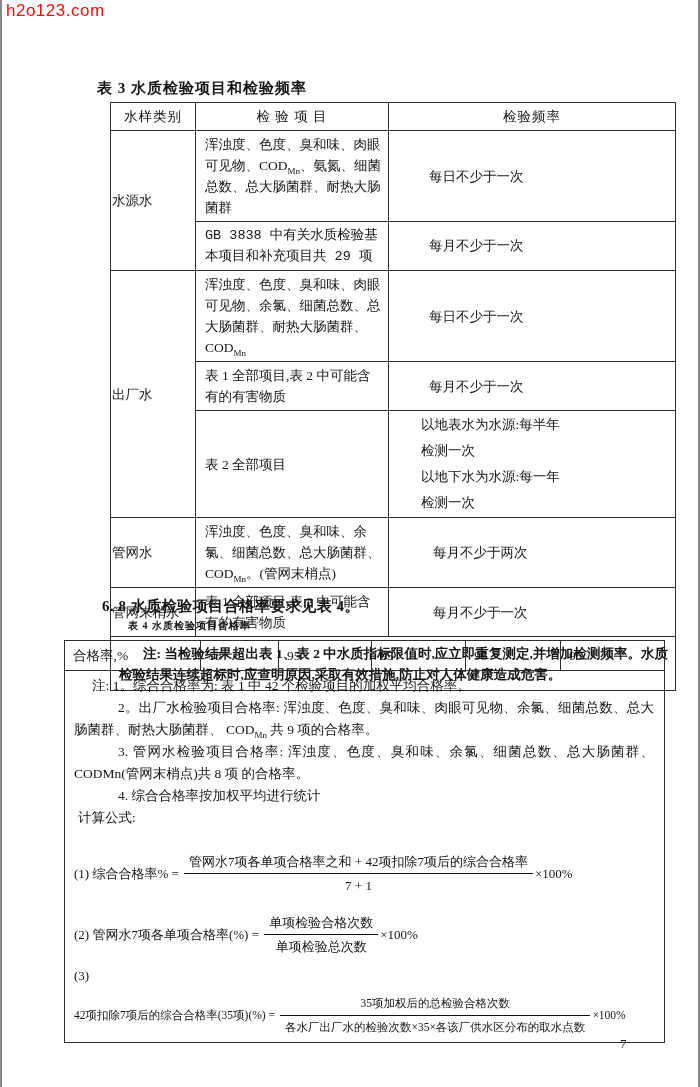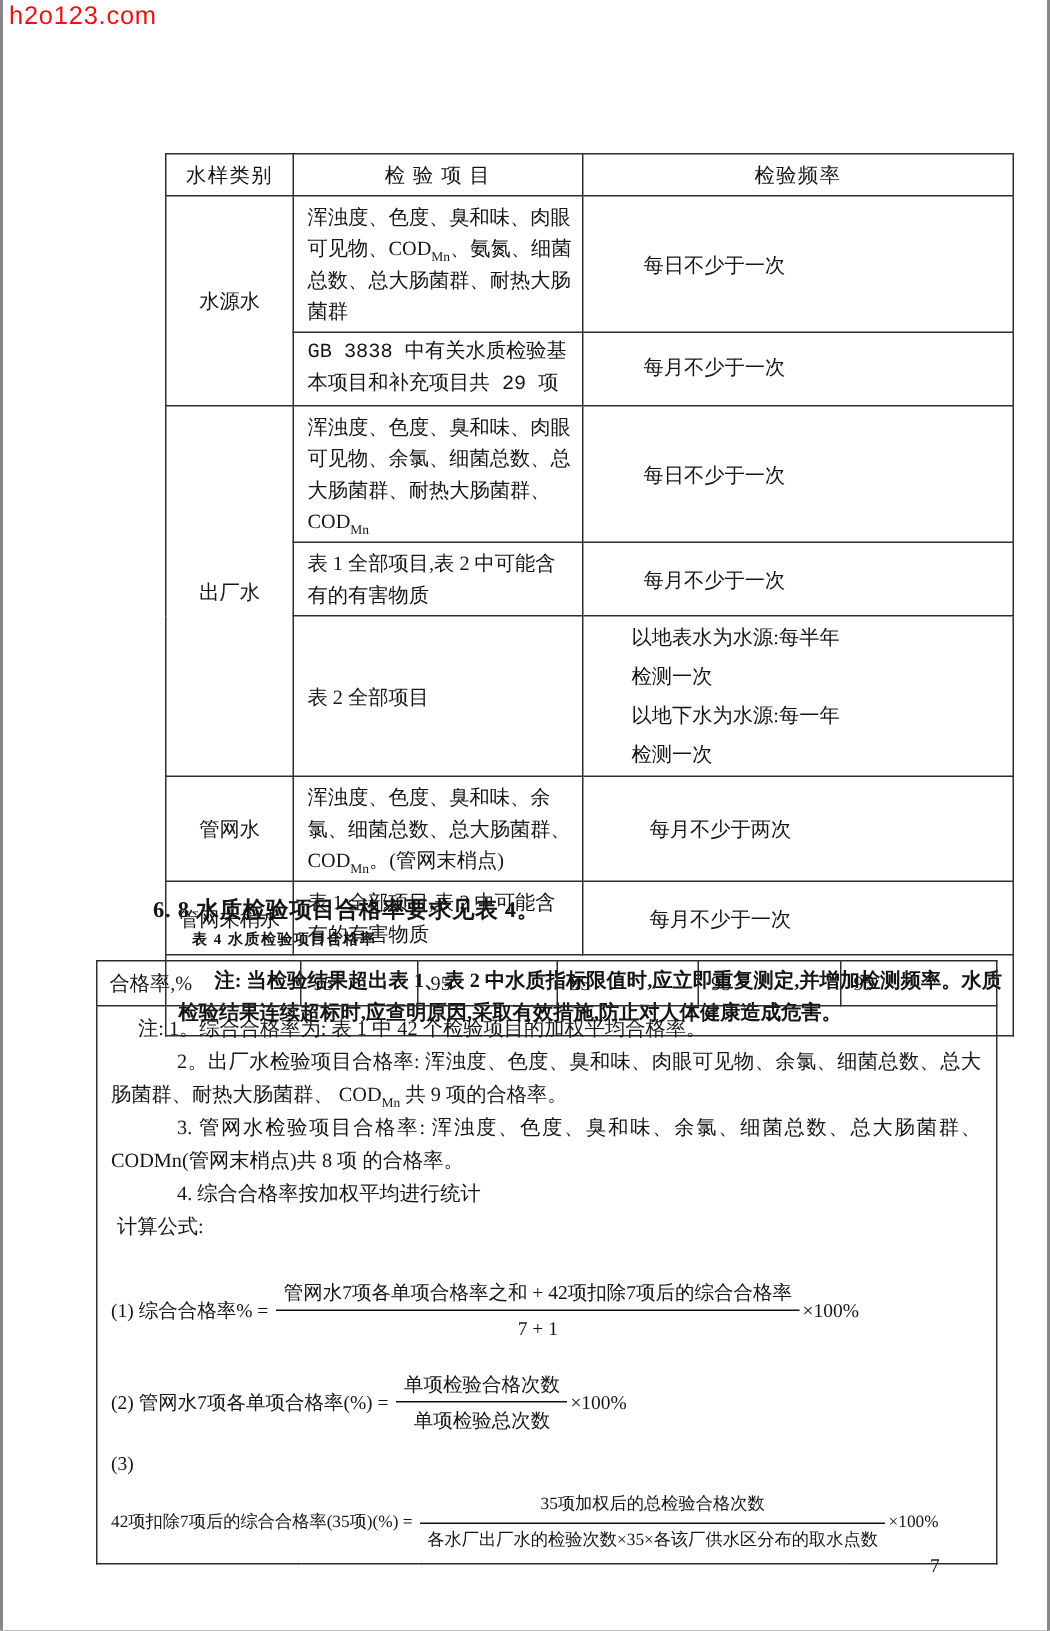--- a/index.html
+++ b/index.html
@@ -21,21 +21,21 @@
     position:absolute;left:95px;top:79px;
     font-size:15px;font-weight:bold;letter-spacing:1px;
   }
   table{border-collapse:collapse;table-layout:fixed;}
   td,th{border:1px solid #2e2e2e;font-weight:normal;font-size:13.5px;line-height:21px;}
   .t3{position:absolute;left:68px;top:102px;width:565px;margin-left:40px;}
   .t3 .c1{width:85px;}
   .t3 .c2{width:193px;}
   .t3 .c3{width:287px;}
   .t3 th{text-align:center;height:25px;letter-spacing:1px;}
-  .cat{text-align:center;vertical-align:middle;}
+  .cat{text-align:left;vertical-align:middle;}
   .item{padding:3px 6px 3px 9px;vertical-align:middle;text-align:left;}
   .freq{padding-left:40px;vertical-align:middle;text-align:left;}
   .freq-multi{white-space:pre-line;line-height:26px;padding-left:32px;}
   .t3 .note-cell{padding:5px 7px 5px 8px;text-indent:24px;line-height:21px;text-align:justify;font-weight:bold;}
   sub{font-size:9px;line-height:0;}
   .sec68{
     position:absolute;left:100px;top:597px;
     font-size:15px;font-weight:bold;letter-spacing:0.5px;
   }
   .t4-title{
@@ -69,20 +69,21 @@
     font-size:13px;
   }
 </style>
 </head>
 <body>
 
 <div class="page">
 
   <div class="watermark">h2o123.com</div>
 
+  <div class="t3-title">表 3   水质检验项目和检验频率</div>
 
   <table class="t3">
     <colgroup>
         <col class="c1">
         <col class="c2">
         <col class="c3">
       </colgroup>
     <tbody>
         <tr>
       <th>水样类别</th>

